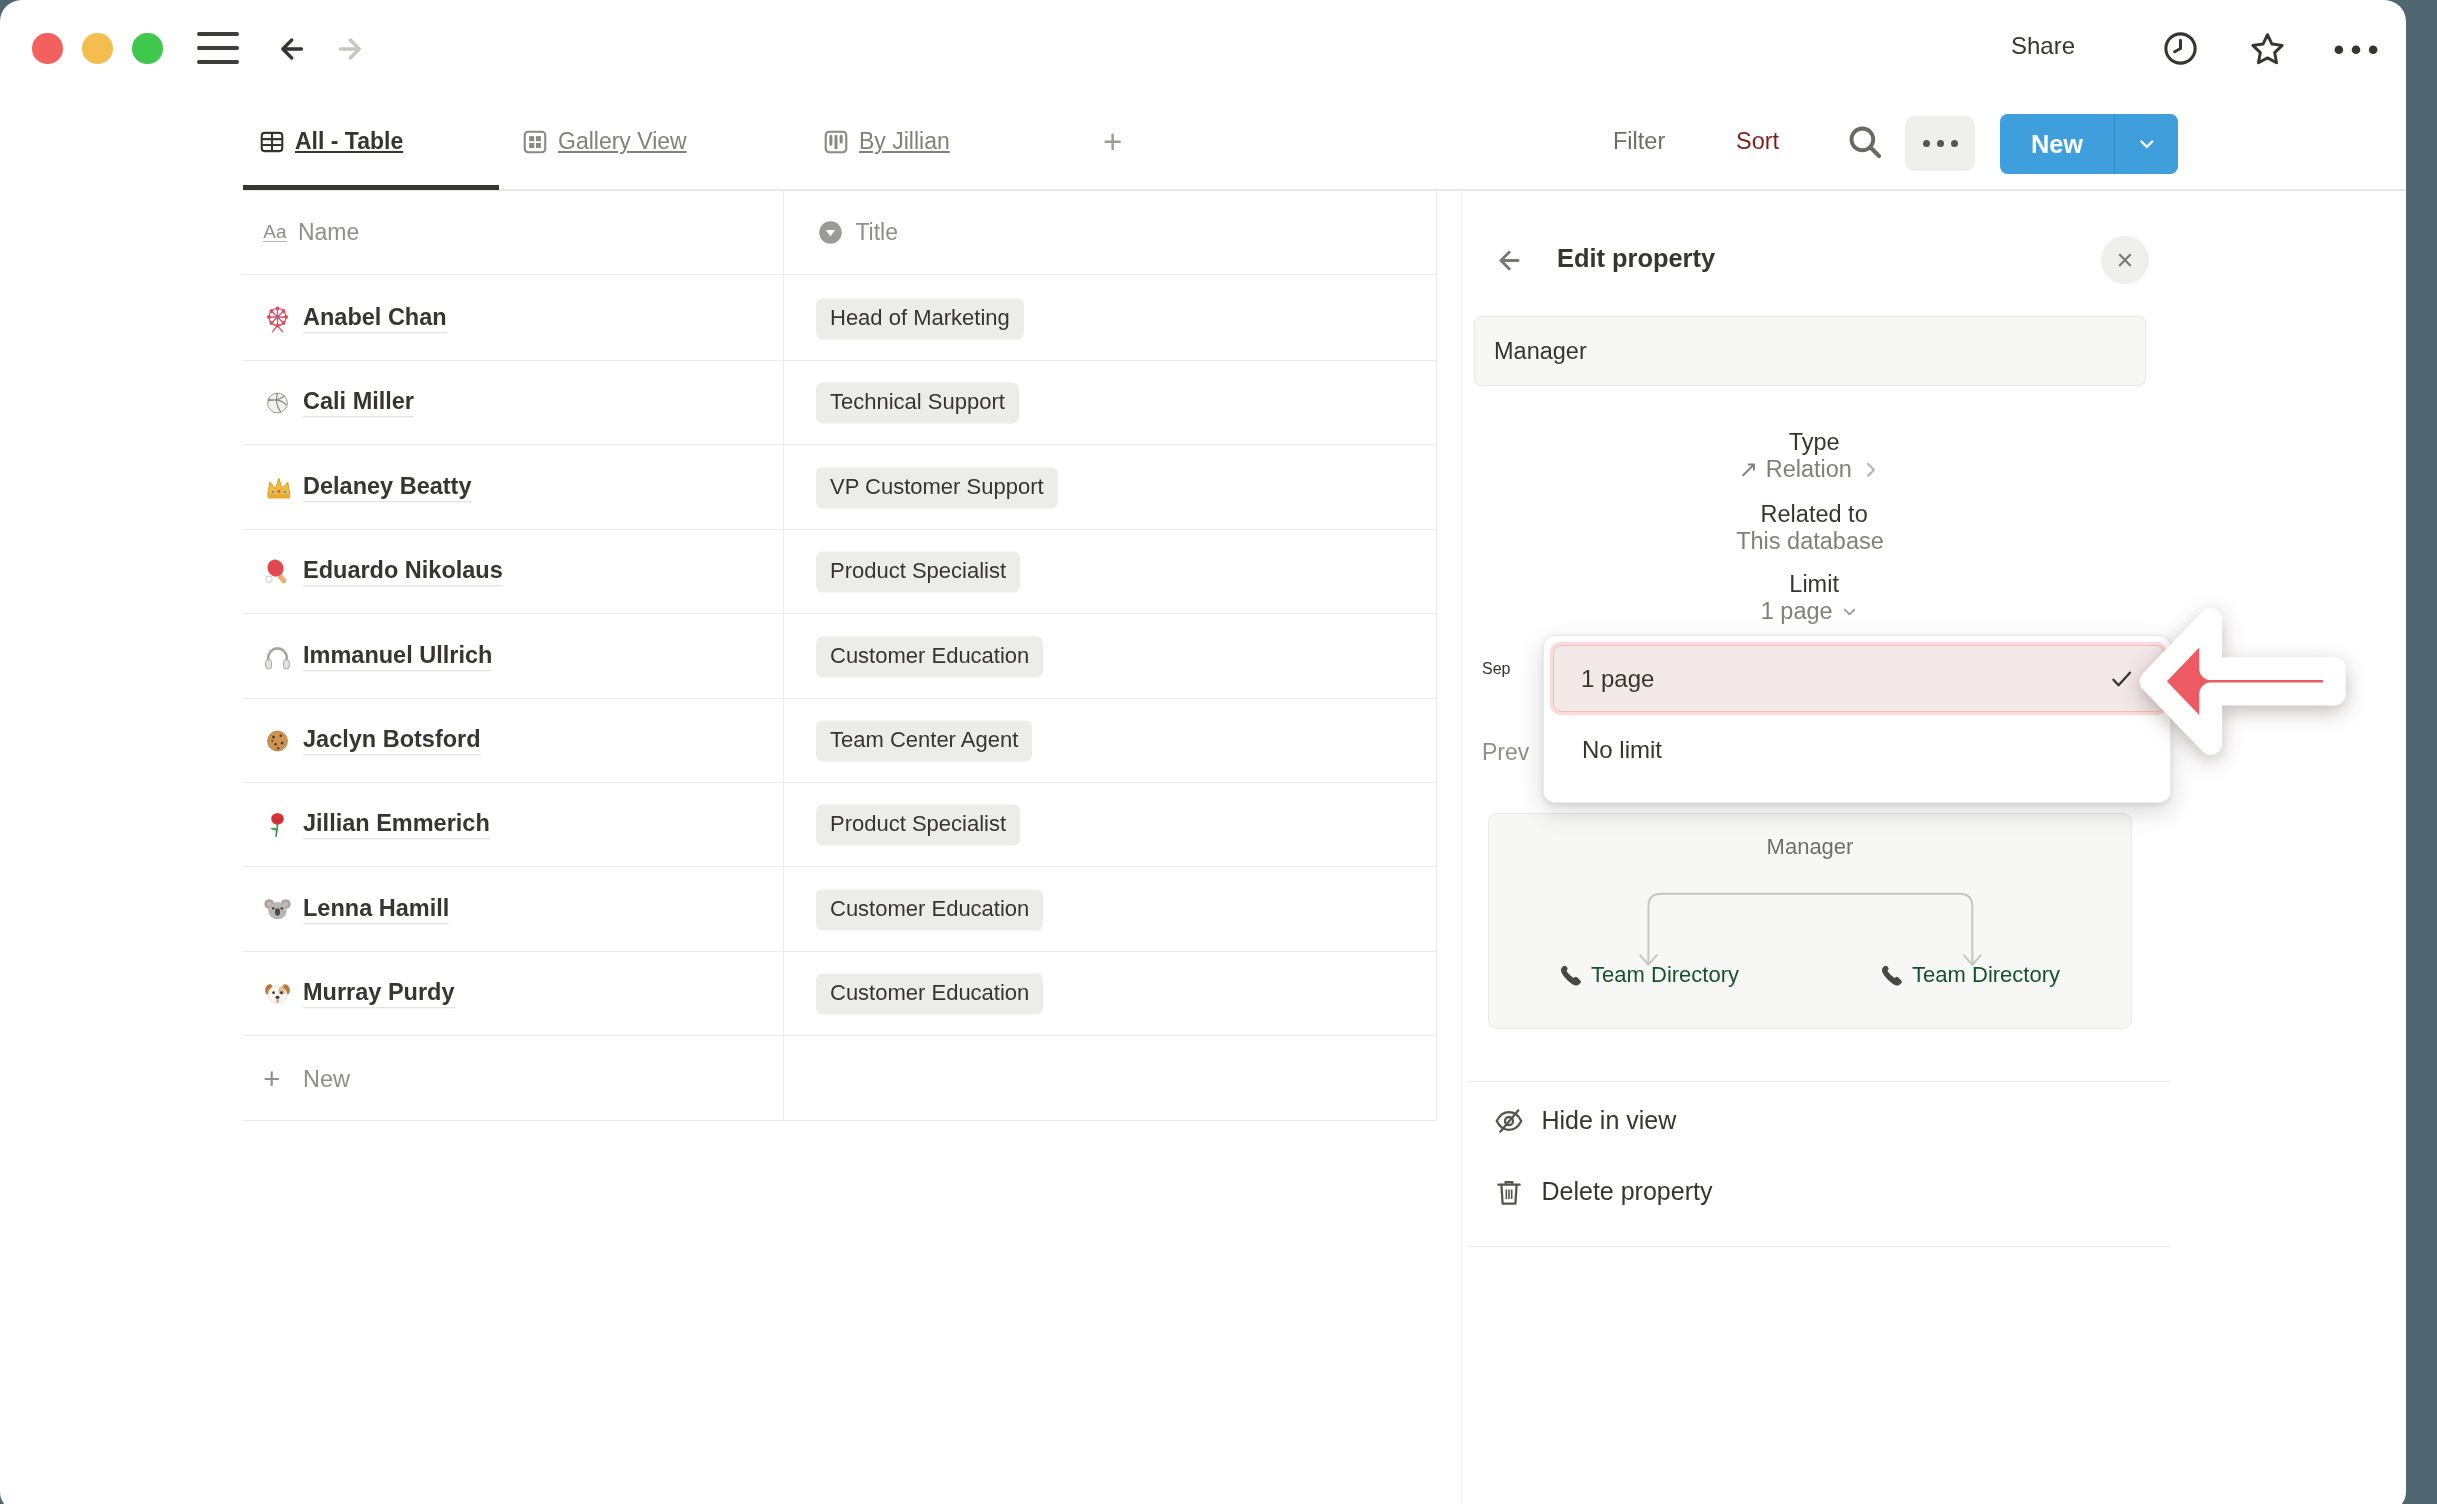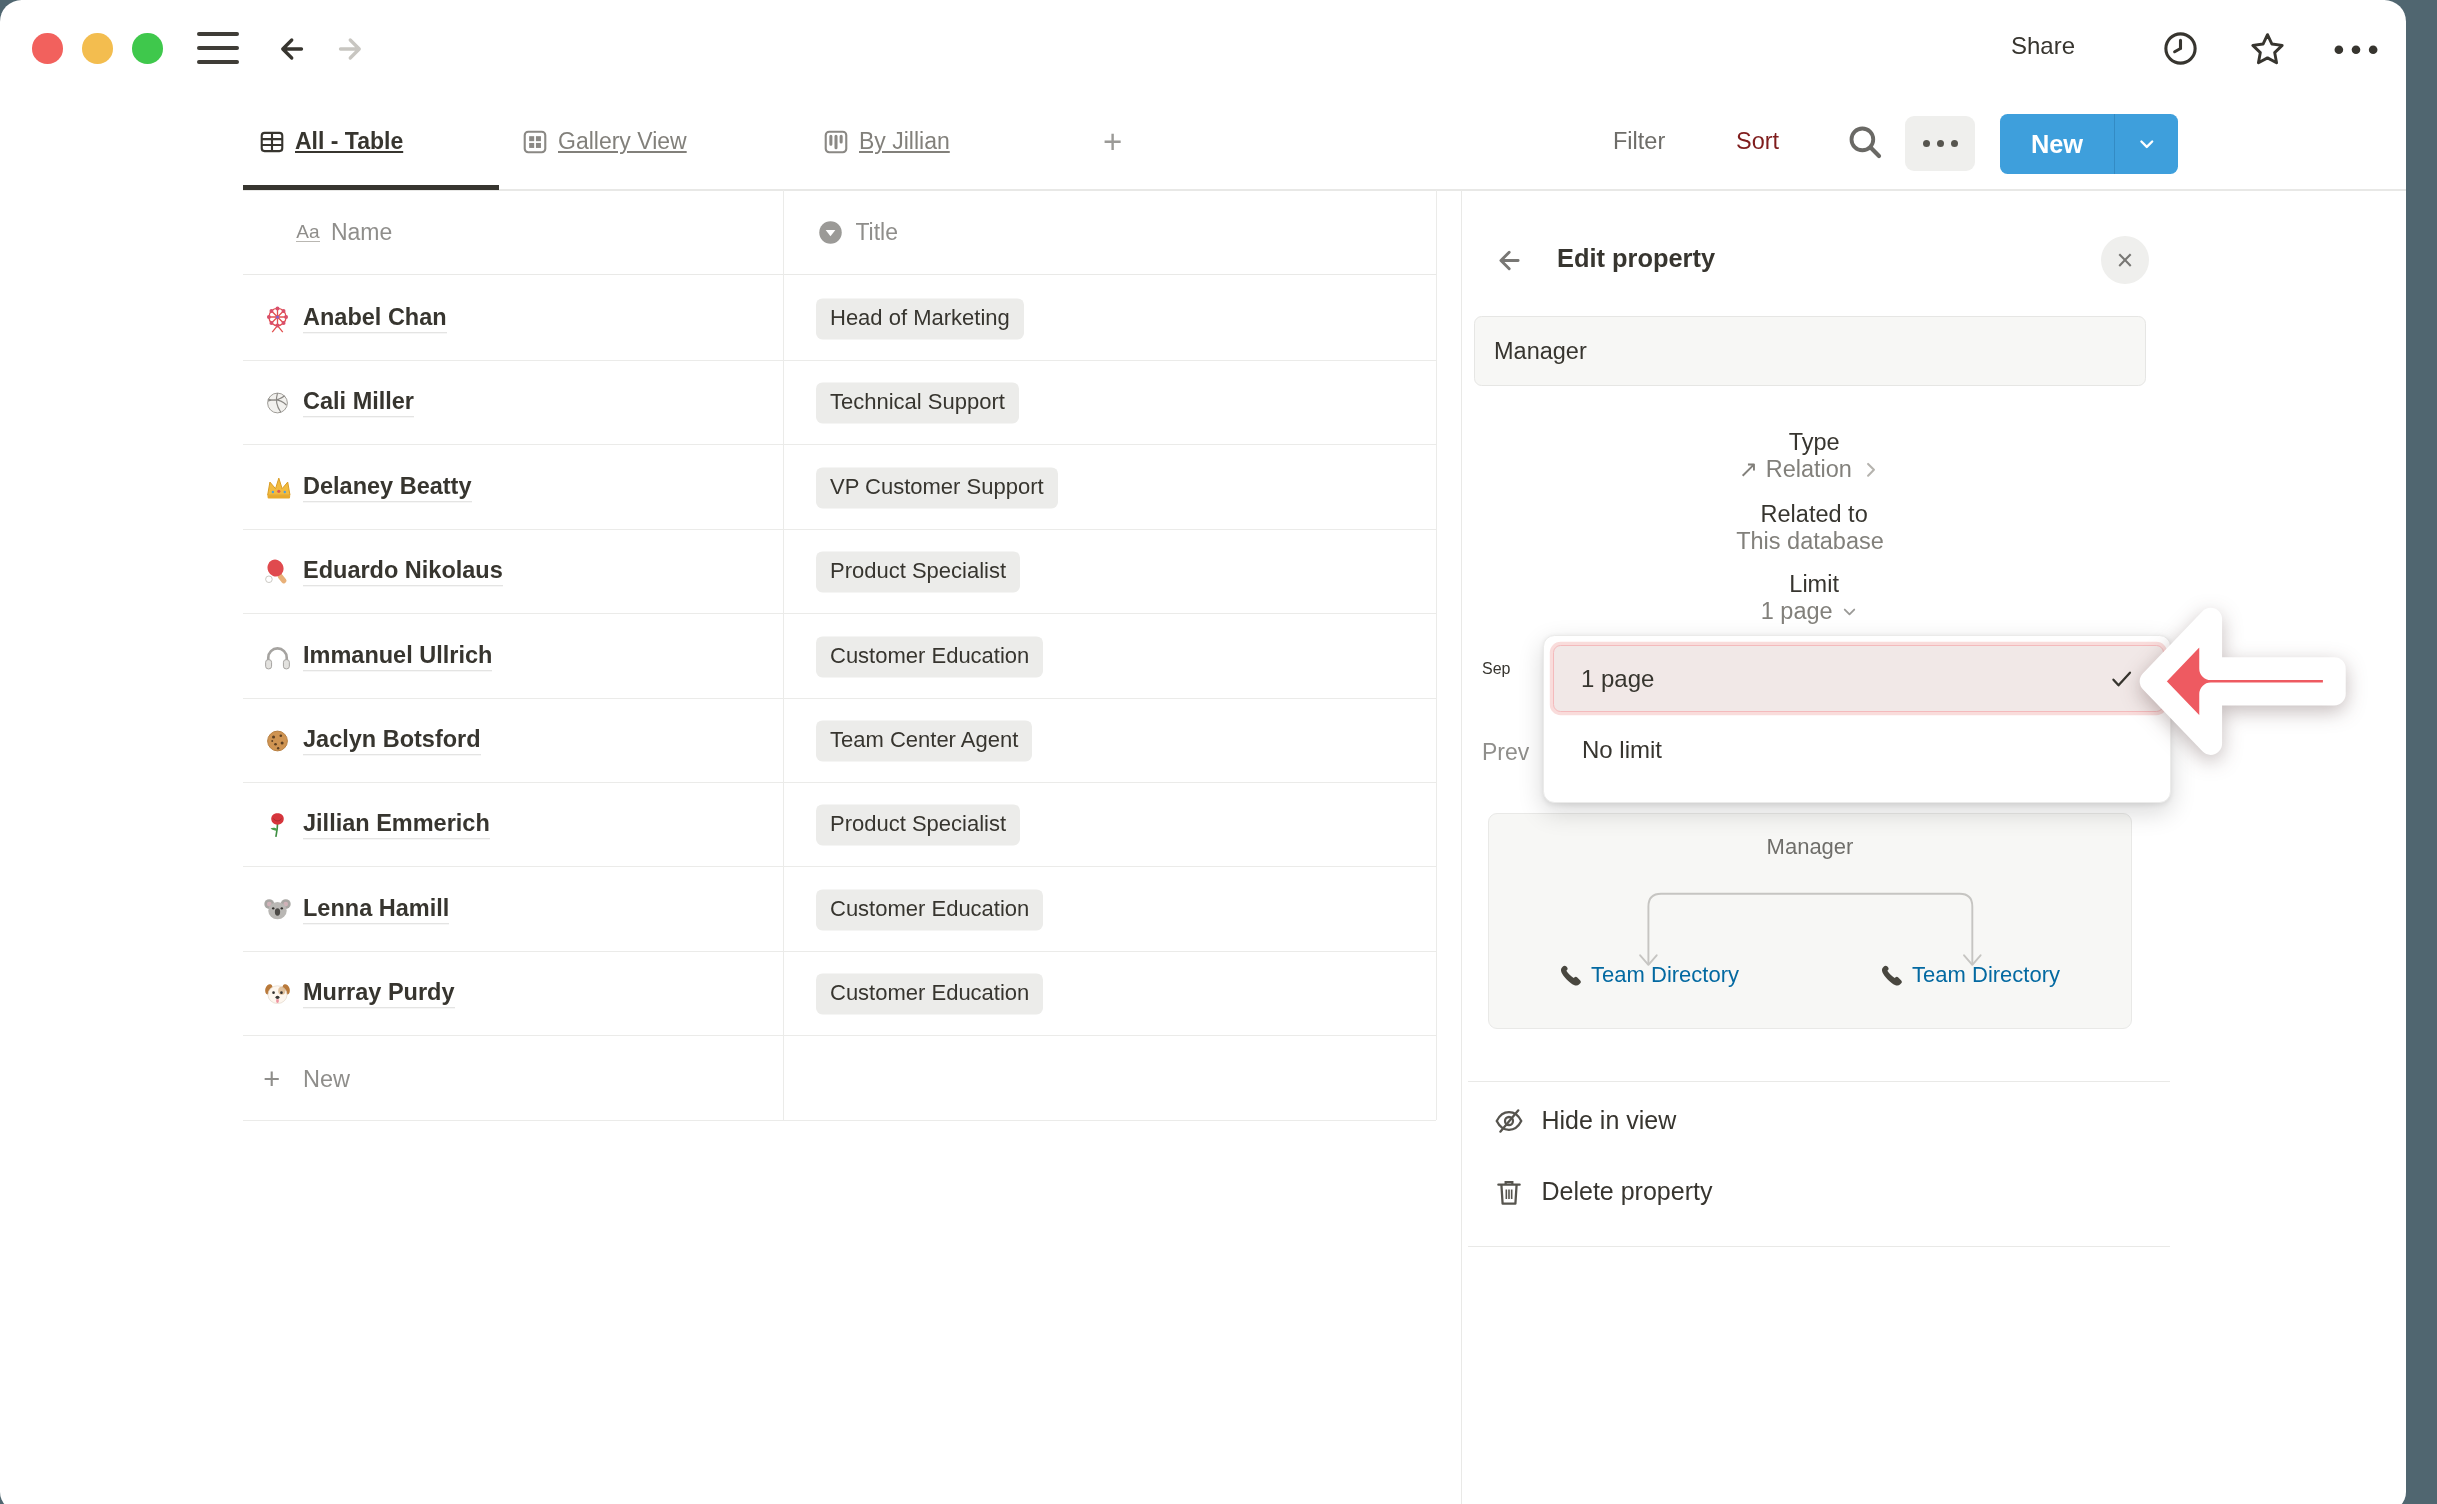--- a/index.html
+++ b/index.html
@@ -39,21 +39,21 @@
              border-radius:7.6px; display:flex; align-items:center; }
   .new-btn .lbl { width:114px; text-align:center; color:#fff; font-size:25.4px; font-weight:600; }
   .new-btn .sep { width:1.3px; height:60px; background:#338bc4; }
   .new-btn .chev { flex:1; display:flex; justify-content:center; }
 
   
   .thead { position:absolute; left:243px; top:190px; width:1193px; height:85px;
            border-bottom:1.3px solid #e9e9e7; }
   .th { position:absolute; top:0; height:84px; display:flex; align-items:center; gap:11.4px;
         font-size:23px; color:#8f8e8b; }
-  .aa { font-size:19px; font-weight:500; color:#8f8e8b; border-bottom:1.9px solid #b9b7b2; line-height:1.05;margin-left:33px; }
+  .aa { font-size:19px; font-weight:500; color:#8f8e8b; border-bottom:1.9px solid #b9b7b2; line-height:1.05; }
   .vline { position:absolute; top:190px; width:1.3px; height:930px; background:#ebebe9; }
   .trow { position:absolute; left:243px; width:1193px; height:84px; border-bottom:1.3px solid #ebebe9; }
   .emo { position:absolute; left:20.3px; top:50%; transform:translateY(-50%); width:29px; height:29px; }
   .pname { position:absolute; left:60px; top:50%; transform:translateY(-50%); font-size:23.5px; font-weight:600;
            color:#37352f; border-bottom:1.9px solid rgba(55,53,47,.18); padding-bottom:1.3px; }
   .pill { position:absolute; left:573px; top:50%; transform:translateY(-50%); background:#ececea;
           border-radius:6.3px; padding:7.6px 14px; font-size:22px; color:#37352f; white-space:nowrap; }
   .newrow { position:absolute; left:243px; top:1037px; width:1193px; height:84px;
             border-bottom:1.3px solid #ebebe9; color:#8f8e8b; }
   .newrow .plus { position:absolute; left:20.3px; top:50%; transform:translateY(-50%); font-size:29px; font-weight:300; }
@@ -86,21 +86,21 @@
   .dd-selected .txt { margin-left:27px; font-size:24px; color:#37352f; }
   .dd-selected .chk { position:absolute; right:29px; top:50%; transform:translateY(-50%); }
   .dd-option2 { position:absolute; left:9px; top:80px; width:611px; height:67px; display:flex; align-items:center; }
   .dd-option2 .txt { margin-left:29px; font-size:24px; color:#37352f; }
 
   .preview-box { position:absolute; left:1488px; top:813px; width:644px; height:216px; background:#f7f7f5;
                  border:1.3px solid #e9e9e7; border-radius:9px; }
   .pv-root { position:absolute; top:20.3px; width:100%; text-align:center; font-size:22px; color:#6f6e6a; }
   .pv-bracket { position:absolute; left:0; top:56px; }
   .pv-children { position:absolute; left:0; top:148px; width:100%; display:flex; justify-content:space-around; }
-  .pv-child { display:flex; align-items:center; gap:9.5px; font-size:22px; color:#0369a1; }
+  .pv-child { display:flex; align-items:center; gap:9.5px; font-size:22px; color:#14532d; }
 
   .p-hr { position:absolute; left:1468px; width:702px; height:1.3px; background:#e9e9e7; }
   .p-action { position:absolute; left:1493px; height:55px; display:flex; align-items:center; gap:16.5px;
               font-size:25px; color:#37352f; }
 
   .red-arrow { position:absolute; left:2120px; top:584px; z-index:7;
                filter:drop-shadow(0 6.3px 10.2px rgba(60,30,30,.30)); }
 </style>
 </head>
 <body>

